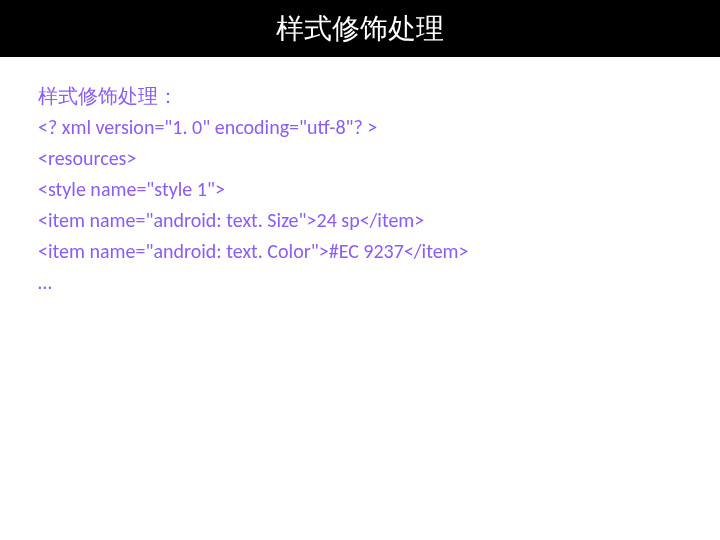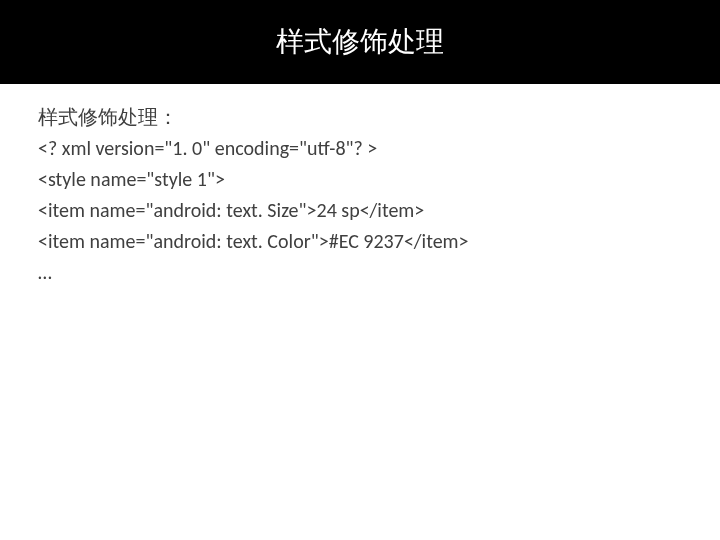--- a/index.html
+++ b/index.html
@@ -6,45 +6,46 @@
     body {
       width: 720px;
       height: 540px;
       background: #ffffff;
       font-family: "Microsoft YaHei", "SimSun", Calibri, Arial, sans-serif;
       overflow: hidden;
     }
     .title-bar {
       background: #000000;
       color: #ffffff;
-      height: 84px;
+      height: 57px;
       display: flex;
       align-items: center;
       justify-content: center;
       font-size: 28px;
       font-weight: 400;
       text-align: center;
     }
     .content {
-      padding: 18px 38px 0 38px;
-      color: #404040;
+      padding: 24px 38px 0 38px;
+      color: #8b5cf6;
       font-size: 20px;
       line-height: 1.55;
     }
     .content div {
       white-space: pre-wrap;
     }
   </style>
 </head>
 <body>
 
 <div class="title-bar">
   <span>样式修饰处理</span>
 </div>
 
 <div class="content">
   <div>样式修饰处理：</div>
   <div>&lt;? xml version="1. 0" encoding="utf-8"? &gt;</div>
+  <div>&lt;resources&gt;</div>
   <div>&lt;style name="style 1"&gt;</div>
   <div>&lt;item name="android: text. Size"&gt;24 sp&lt;/item&gt;</div>
   <div>&lt;item name="android: text. Color"&gt;#EC 9237&lt;/item&gt;</div>
   <div>…</div>
 </div>
 
 </body></html>

